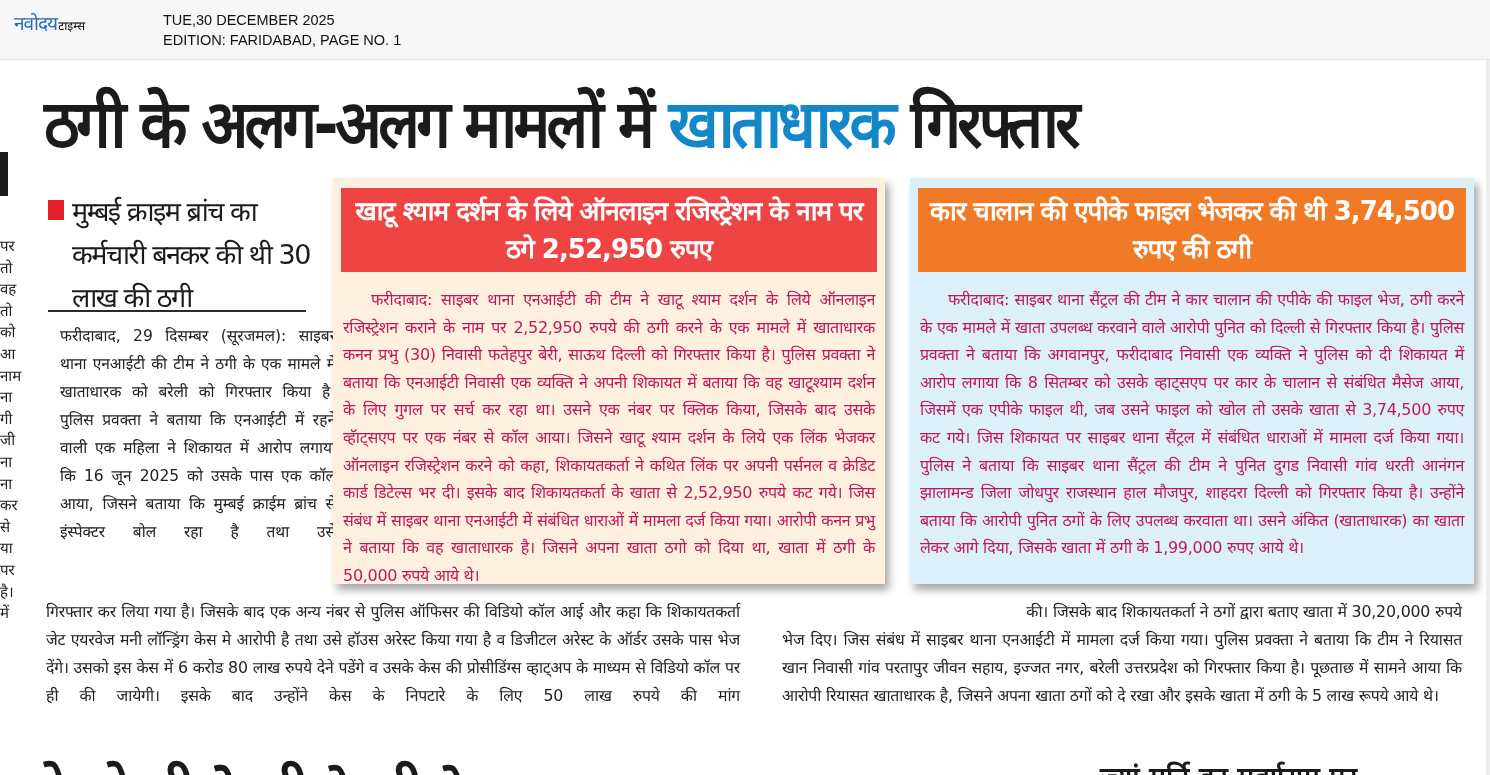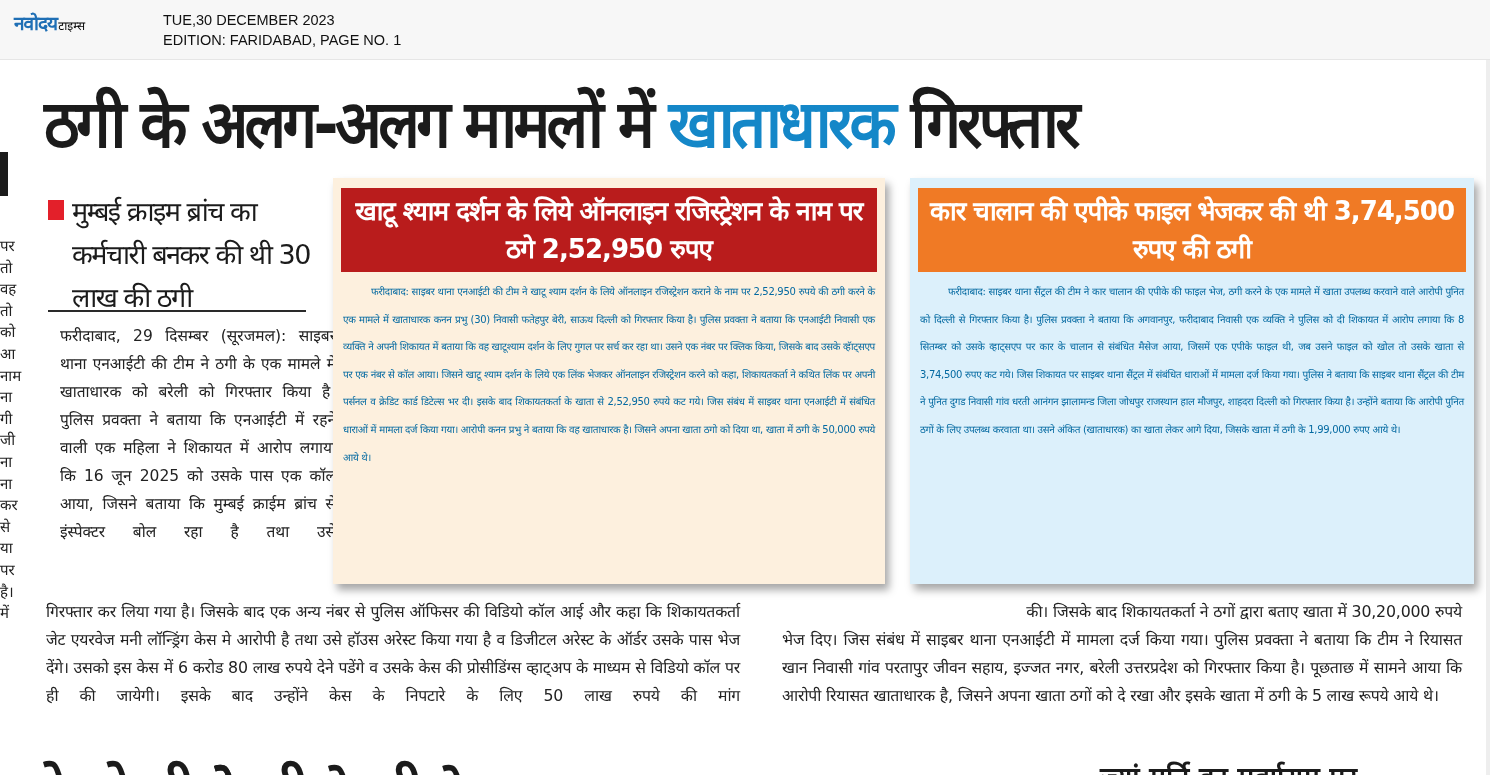--- a/index.html
+++ b/index.html
@@ -1,21 +1,21 @@
 <!DOCTYPE html>
 <html><head>
   <meta charset="utf-8">
   <style>
     * { box-sizing: border-box; margin: 0; padding: 0; }
     html, body { width: 1490px; height: 775px; overflow: hidden; background: #ffffff; }
     body { position: relative; font-family: "DejaVu Sans", sans-serif; color: #1a1a1a; }
 
     .topbar { position: absolute; left: 0; top: 0; width: 1490px; height: 60px; background: #f7f7f7; border-bottom: 1px solid #e6e6e6; }
     .logo { position: absolute; left: 14px; top: 10px; height: 24px; display: flex; align-items: baseline; }
-    .logo-main { font-family: "DejaVu Sans", sans-serif; font-weight: bold; font-size: 19px; color: #1f6fb5; letter-spacing: -1px; }
+    .logo-main { font-family: "DejaVu Sans", sans-serif; font-weight: normal; font-size: 19px; color: #1f6fb5; letter-spacing: -1px; }
     .logo-sub { font-family: "DejaVu Sans", sans-serif; font-size: 12px; color: #000000; margin-left: 1px; }
     .meta { position: absolute; left: 163px; top: 10px; font-family: "Liberation Sans", sans-serif; font-size: 14.5px; line-height: 20px; color: #111; }
 
     .page { position: absolute; left: 0; top: 60px; width: 1490px; height: 715px; background: #ffffff; overflow: hidden; }
     .page-edge { position: absolute; right: 0; top: 0; width: 4px; height: 715px; background: #eeeeee; }
 
     .headline { position: absolute; left: 44px; top: 20px; white-space: nowrap; font-family: "DejaVu Sans", sans-serif; font-weight: bold; font-size: 66px; line-height: 90px; color: #1b1b1b; letter-spacing: -4px; transform: scaleX(0.93); transform-origin: left; }
     .headline .hl { color: #1487c8; }
 
     .left-edge-text { position: absolute; left: 0; top: 176px; width: 22px; font-family: "DejaVu Sans", sans-serif; font-size: 15px; line-height: 21.6px; color: #222; overflow: hidden; }
@@ -25,43 +25,43 @@
     .sub-story-head .marker { position: absolute; left: 0; top: 10px; width: 16px; height: 20px; background: #e3202a; }
     .sub-story-head .title { position: absolute; left: 24px; top: 0; width: 245px; font-family: "DejaVu Sans", sans-serif; font-weight: normal; font-size: 27px; line-height: 43px; color: #1b1b1b; letter-spacing: -1.5px; }
     .sub-story-rule { position: absolute; left: 48px; top: 250px; width: 258px; height: 2px; background: #2a2a2a; }
 
     .col-text { position: absolute; left: 46px; top: 262px; width: 276px; font-family: "DejaVu Sans", sans-serif; font-size: 15.5px; line-height: 28px; color: #222; text-align: justify; text-align-last: justify; margin-left: 14px; }
 
     .box { position: absolute; box-shadow: 4px 6px 8px rgba(0,0,0,0.35); }
     .box1 { left: 333px; top: 118px; width: 552px; height: 406px; background: #fdf0de; }
     .box2 { left: 910px; top: 118px; width: 564px; height: 406px; background: #dcf0fb; }
     .box-head { position: absolute; left: 8px; top: 10px; right: 8px; height: 84px; display: flex; align-items: center; justify-content: center; text-align: center; color: #ffffff; font-family: "DejaVu Sans", sans-serif; font-weight: bold; font-size: 26px; line-height: 38px; letter-spacing: -1px; padding: 0 6px; }
-    .box1 .box-head { background: #b91c1c; }
+    .box1 .box-head { background: #ef4444; }
     .box2 .box-head { background: #f07a25; }
-    .box-body { position: absolute; left: 10px; top: 100px; right: 10px; font-family: "DejaVu Sans", sans-serif; font-size: 10px; line-height: 27.6px; color: #0369a1; text-align: justify; text-indent: 28px; letter-spacing: -0.3px; }
+    .box-body { position: absolute; left: 10px; top: 108px; right: 10px; font-family: "DejaVu Sans", sans-serif; font-size: 16px; line-height: 27.6px; color: #be185d; text-align: justify; text-indent: 28px; letter-spacing: -0.3px; }
 
     .wide-text { position: absolute; left: 46px; top: 538px; width: 694px; font-family: "DejaVu Sans", sans-serif; font-size: 15.8px; line-height: 28px; color: #222; text-align: justify; text-align-last: justify; letter-spacing: -0.2px; }
     .right-cont { position: absolute; left: 766px; top: 538px; width: 696px; font-family: "DejaVu Sans", sans-serif; font-size: 15.8px; line-height: 28px; color: #222; letter-spacing: -0.2px; }
     .right-cont .first-line { display: block; text-align: right; font-weight: normal; }
     .right-cont .rest { display: block; text-align: justify; margin-left: 16px; }
 
     .bottom-headline { position: absolute; left: 30px; top: 694px; width: 1460px; height: 30px; overflow: hidden; }
     .bottom-headline .glyph-strip { position: absolute; left: 0; top: 8px; font-family: "DejaVu Sans", sans-serif; font-weight: bold; font-size: 54px; line-height: 60px; color: #1b1b1b; white-space: nowrap; letter-spacing: 4px; }
     .bottom-headline .small-strip { position: absolute; left: 1070px; top: 4px; font-family: "DejaVu Sans", sans-serif; font-weight: bold; font-size: 28px; line-height: 40px; color: #1b1b1b; white-space: nowrap; }
   </style>
 </head>
 <body>
 
 <div class="topbar">
   <div class="logo">
     <span class="logo-main">नवोदय</span>
     <span class="logo-sub">टाइम्स</span>
   </div>
   <div class="meta">
-    <div>TUE,30 DECEMBER 2023</div>
+    <div>TUE,30 DECEMBER 2025</div>
     <div>EDITION: FARIDABAD, PAGE NO. 1</div>
   </div>
 </div>
 
 <div class="page">
   <div class="page-edge"></div>
 
   <div class="left-edge-bar"></div>
   <div class="left-edge-text">पर तो वह तो को आ नाम ना गी जी ना ना कर से या पर है। में</div>
 

